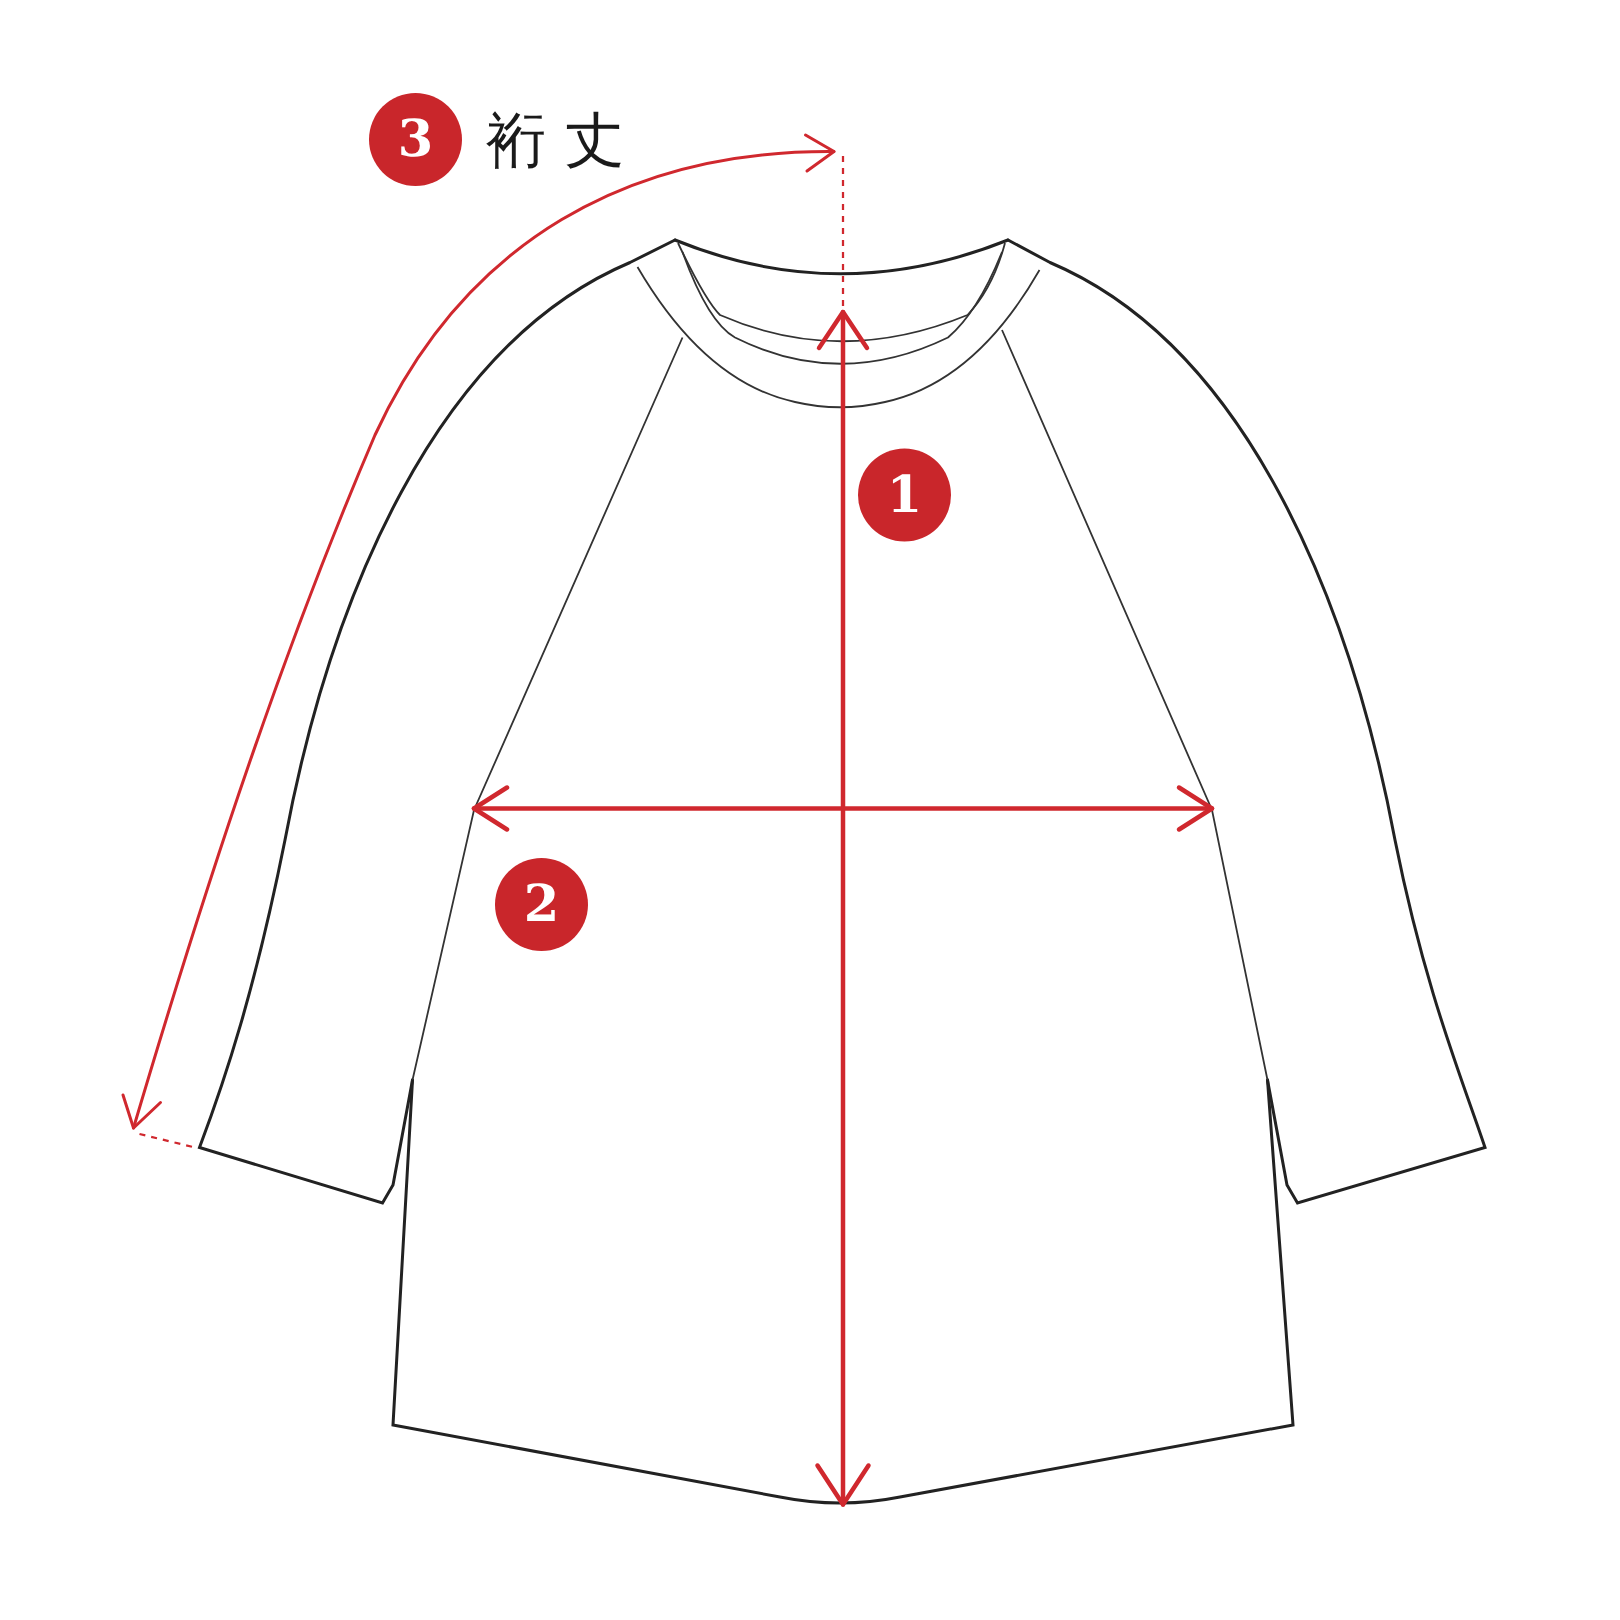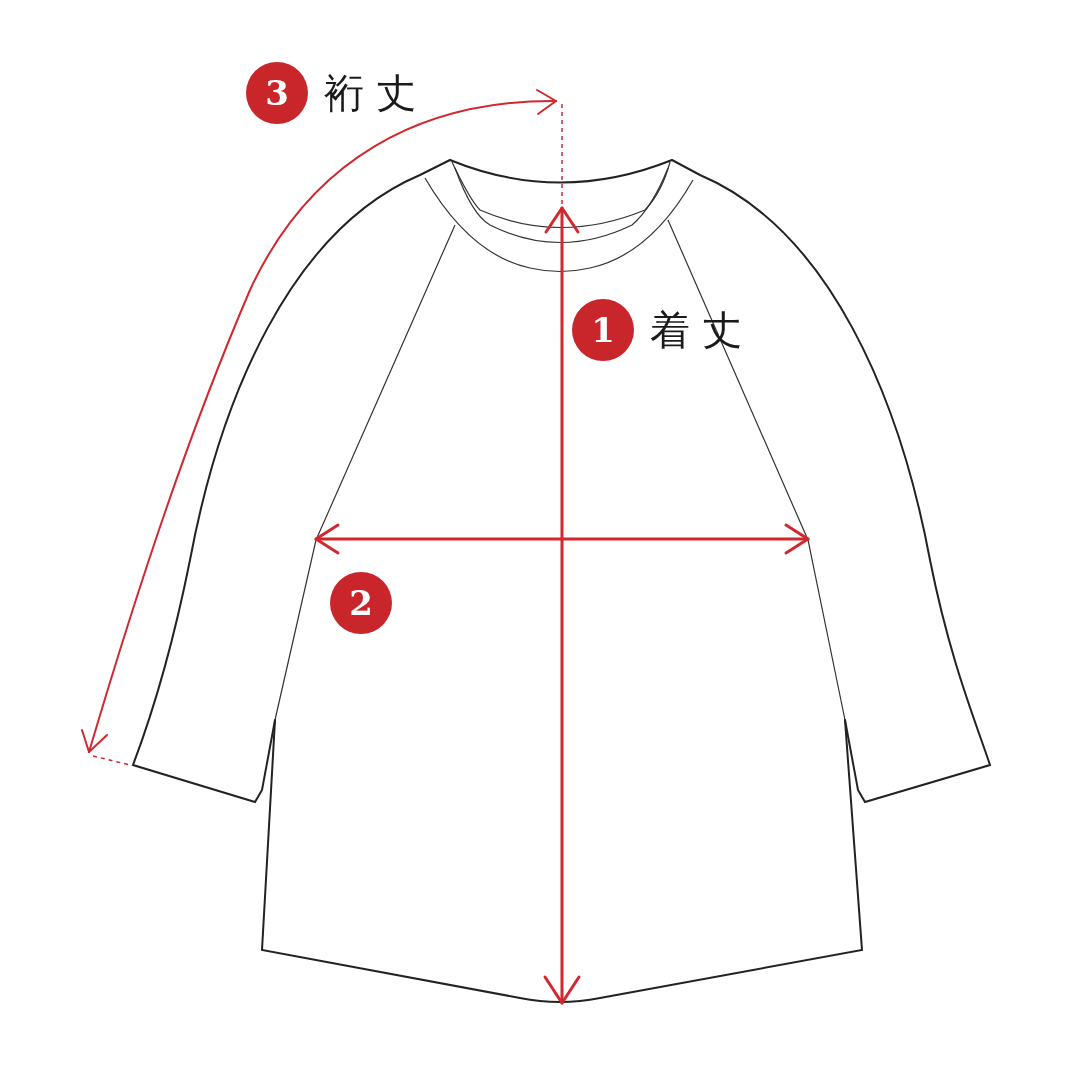--- a/index.html
+++ b/index.html
@@ -64,18 +64,17 @@
   </g>
 </svg>
 
 <div class="label" style="left:246px; top:62px;">
   <div class="badge">3</div>
   <div class="label-text">裄丈</div>
 </div>
 
 <div class="label" style="left:572px; top:299px;">
   <div class="badge">1</div>
-  <div class="label-text">着丈</div>
 </div>
 
 <div class="label" style="left:330px; top:572px;">
   <div class="badge">2</div>
 </div>
 
 </body></html>

